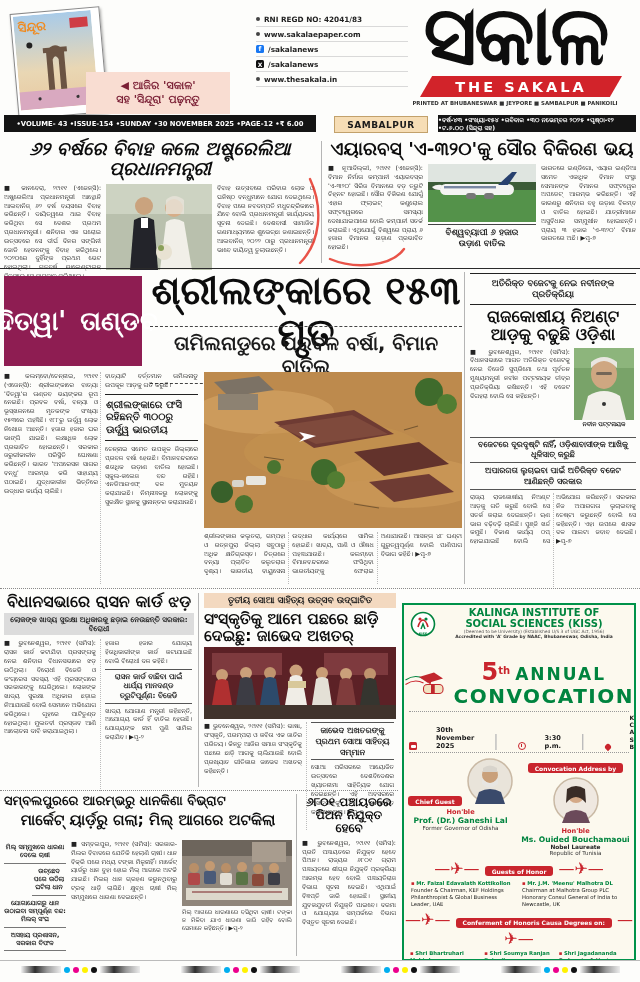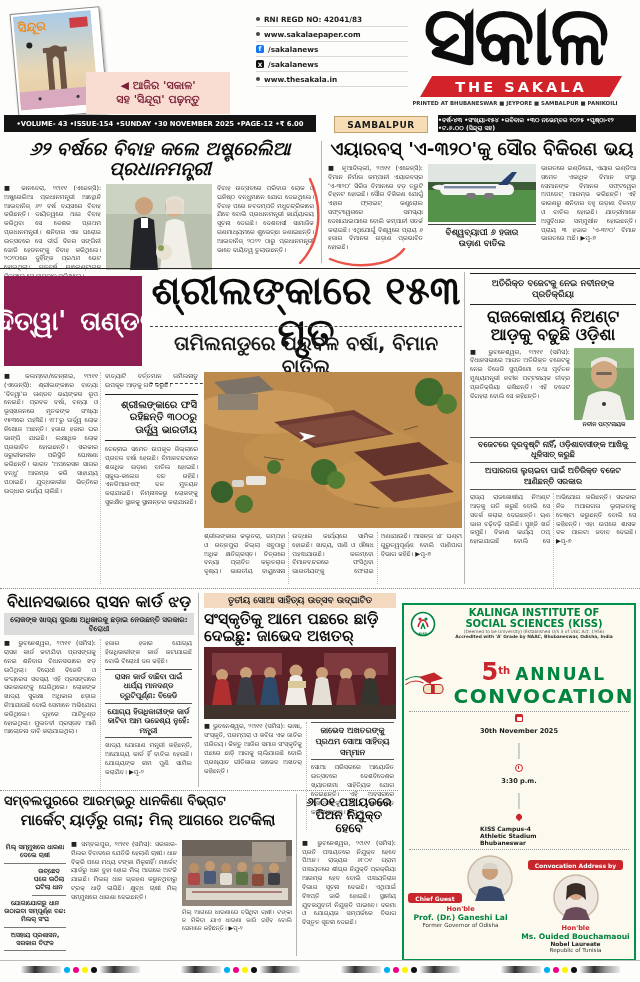--- a/index.html
+++ b/index.html
@@ -5,21 +5,21 @@
   html,body{margin:0;padding:0;background:#e9e9e9;}
   #page{position:relative;width:640px;height:982px;background:#fdfdfb;margin:0 auto;overflow:hidden;
         font-family:"DejaVu Sans","Liberation Sans",sans-serif;color:#1b1b1b;}
   .abs{position:absolute;}
   .hl{font-weight:900;color:#0c0c0c;line-height:1.08;}
   .body-txt{font-size:6.3px;line-height:1.4;text-align:justify;color:#232323;overflow:hidden;}
   .vrule{position:absolute;width:1px;background:#b5b5b5;}
   .hrule{position:absolute;height:0;border-top:1.8px solid #2a2a2a;left:0;right:0;}
   .dotrule{position:absolute;height:0;border-top:1px dotted #8a8a8a;left:0;right:0;}
   .colB{border-left:1px dotted #bcbcbc;padding-left:4px;}
-  .pullquote{font-size:10px;font-weight:900;text-align:right;line-height:1.25;
+  .pullquote{font-size:10px;font-weight:900;text-align:left;line-height:1.25;
              border-top:1.4px solid #222;border-bottom:1.4px solid #222;padding:4px 1px;margin:4px 0;}
   .subhead-center{font-size:7.4px;font-weight:900;text-align:center;line-height:1.3;
              border-top:1px solid #555;border-bottom:1px solid #555;padding:2px 0;margin:3px 0;}
   .kicker{font-weight:900;text-align:center;}
   
   .mag-cover{left:14px;top:10px;width:84px;height:100px;transform:rotate(-5deg);
              border:1px solid #888;background:#fff;padding:2px;box-shadow:1px 2px 3px rgba(0,0,0,.35);}
   .promo-box{left:86px;top:72px;width:144px;height:42px;background:#f9ddd2;
              display:flex;align-items:center;justify-content:center;}
   .promo-txt{font-size:11px;font-weight:900;color:#7a1f35;text-align:center;line-height:1.25;}
@@ -272,21 +272,20 @@
   <div class="dotrule" style="top:588px;"></div>
 
   <div class="abs" style="left:4px;top:593px;width:190px;">
     <div class="hl" style="font-size:16px;text-align:center;">ବିଧାନସଭାରେ ରାସନ କାର୍ଡ ଝଡ଼</div>
     <div style="background:#dcdcdc;font-size:7.2px;font-weight:900;text-align:center;padding:2px 1px;margin-top:3px;">ଲୋକଙ୍କ ଖାଦ୍ୟ ସୁରକ୍ଷା ଅଧିକାରକୁ ଛଡ଼ାଇ ନେଉଛନ୍ତି ସରକାର: ବିରୋଧୀ</div>
     <div style="display:flex;margin-top:4px;">
       <div class="body-txt" style="width:92px;height:152px;">■ ଭୁବନେଶ୍ୱର, ୨୯ା୧୧ (ସମିସ): ରାସନ କାର୍ଡ କଟାଯିବା ପ୍ରସଙ୍ଗକୁ ନେଇ ଶନିବାର ବିଧାନସଭାରେ ଝଡ଼ ଉଠିଥିଲା। ବିରୋଧୀ ବିଜେଡି ଓ କଂଗ୍ରେସ ସଦସ୍ୟ ଏହି ପ୍ରସଙ୍ଗରେ ସରକାରଙ୍କୁ ଘେରିଥିଲେ। ଲୋକଙ୍କ ଖାଦ୍ୟ ସୁରକ୍ଷା ଅଧିକାର ଛଡ଼ାଇ ନିଆଯାଉଛି ବୋଲି ସେମାନେ ଅଭିଯୋଗ କରିଥିଲେ। ଗୃହରେ ପାଟିତୁଣ୍ଡ ହୋଇଥିଲା। ମୁଲତବୀ ପ୍ରସ୍ତାବ ଆଣି ଆଲୋଚନା ଦାବି କରାଯାଇଥିଲା।</div>
       <div class="colB" style="width:92px;height:152px;box-sizing:border-box;overflow:hidden;margin-left:4px;">
         <div class="body-txt">ହଜାର ହଜାର ଯୋଗ୍ୟ ହିତାଧିକାରୀଙ୍କ କାର୍ଡ କଟାଯାଇଛି ବୋଲି ବିରୋଧୀ ଦଳ କହିଛି।</div>
         <div class="subhead-center">ରାସନ କାର୍ଡ ବାଛିବା ପାଇଁ ଧାର୍ଯ୍ୟ ମାନଦଣ୍ଡ ତ୍ରୁଟିପୂର୍ଣ୍ଣ: ବିଜେଡି</div>
-        <div class="subhead-center" style="border-top:none;margin-top:-2px;">ଯୋଗ୍ୟ ହିତାଧିକାରୀଙ୍କ କାର୍ଡ କାଟିବା ଆମ ଉଦ୍ଦେଶ୍ୟ ନୁହେଁ: ମନ୍ତ୍ରୀ</div>
         <div class="body-txt">ଖାଦ୍ୟ ଯୋଗାଣ ମନ୍ତ୍ରୀ କହିଛନ୍ତି, ଅଯୋଗ୍ୟ କାର୍ଡ ହିଁ ବାତିଲ ହେଉଛି। ଯୋଗ୍ୟଙ୍କ ନାମ ପୁଣି ସାମିଲ କରାଯିବ। ▶ପୃ-୨</div>
       </div>
     </div>
   </div>
 
   <div class="vrule" style="left:198px;top:593px;height:194px;"></div>
 
   <div class="abs" style="left:204px;top:593px;width:192px;">
     <div class="kicker" style="background:#f3d9c0;font-size:9px;padding:2px 0;">ତୃତୀୟ ସୋଆ ସାହିତ୍ୟ ଉତ୍ସବ ଉଦ୍‌ଘାଟିତ</div>
     <div class="hl" style="font-size:15.5px;margin-top:3px;">
@@ -406,21 +405,21 @@
         <rect x="26" y="24" width="26" height="12" rx="5" fill="#f2e3c2" stroke="#c1272d" stroke-width="1.4"></rect>
         <rect x="36" y="24" width="5" height="12" fill="#c1272d"></rect>
       </svg>
       <div style="text-align:center;">
         <div><span style="color:#c9252d;font-size:24px;font-weight:900;">5</span><span style="color:#c9252d;font-size:10px;font-weight:900;vertical-align:super;">th</span>
           <span class="kgreen" style="font-size:17px;font-weight:900;letter-spacing:2px;">ANNUAL</span></div>
         <div class="kgreen" style="font-size:20px;font-weight:900;letter-spacing:1.5px;margin-top:-2px;">CONVOCATION</div>
       </div>
     </div>
 
-    <div style="display:flex;align-items:center;gap:5px;border-top:1px dotted #999;border-bottom:1px dotted #999;margin:3px 5px;padding:2px 0;flex-direction:column;">
+    <div style="display:flex;align-items:flex-end;gap:19px;border-top:1px dotted #999;border-bottom:1px dotted #999;margin:3px 5px;padding:2px 0;">
       <span class="icon8 cal-ic"></span>
       <span style="font-size:6.6px;font-weight:900;">30th November 2025</span>
       <span style="color:#bbb;">|</span>
       <span class="icon8 clk-ic"></span>
       <span style="font-size:6.6px;font-weight:900;">3:30 p.m.</span>
       <span style="color:#bbb;">|</span>
       <span class="icon8 pin-ic" style="width:6px;height:6px;"></span>
       <span style="font-size:6px;font-weight:900;width:78px;line-height:1.2;">KISS Campus-4 Athletic Stadium Bhubaneswar</span>
     </div>
 

